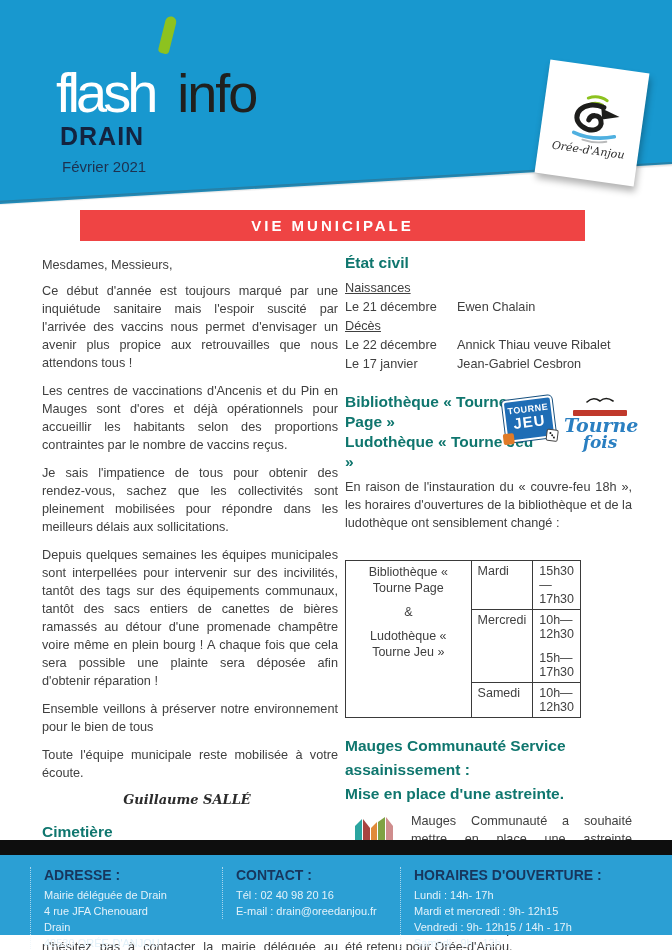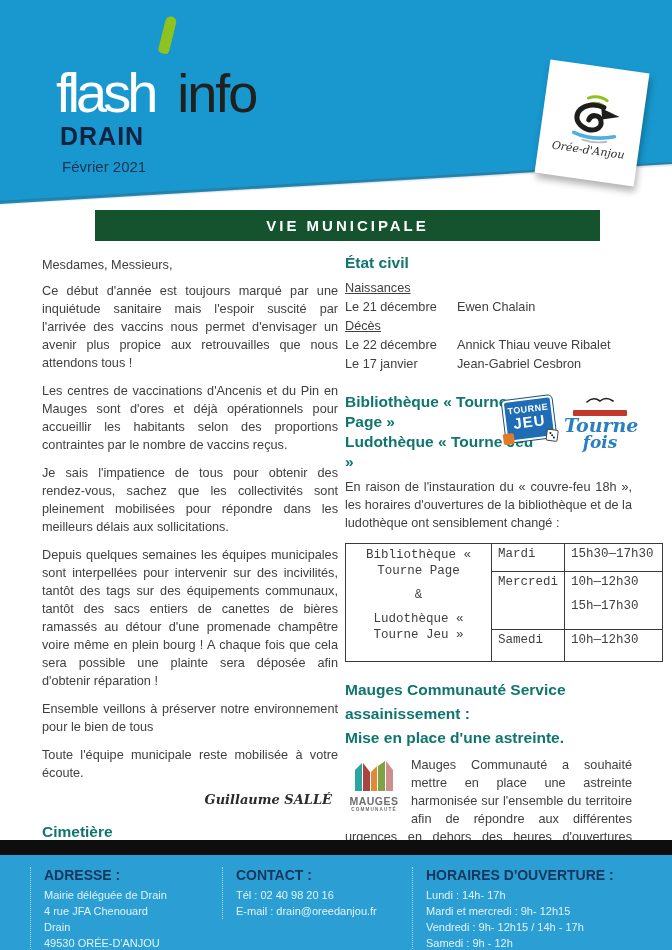--- a/index.html
+++ b/index.html
@@ -35,32 +35,32 @@
     position:absolute; top:66px; left:542px; width:100px; height:114px;
     background:#ffffff; transform:rotate(8deg);
     box-shadow:2px 5px 7px rgba(0,0,0,.3);
     display:flex; flex-direction:column; align-items:center; justify-content:center;
   }
   .logo-card .script {
     font-family:"DejaVu Serif", serif; font-style:italic; font-size:11px; color:#2b2b2b; margin-top:-2px;
   }
   
   .banner {
-    position:absolute; top:210px; left:95px; width:505px; height:31px;
-    background:#14532d; color:#ffffff; font-weight:bold; font-size:15px;
+    position:absolute; top:210px; left:80px; width:505px; height:31px;
+    background:#ef4444; color:#ffffff; font-weight:bold; font-size:15px;
     letter-spacing:3px; display:flex; align-items:center; justify-content:center;
   }
   
   .col-left  { position:absolute; top:258px; left:42px;  width:296px; }
   .col-right { position:absolute; top:254px; left:345px; width:287px; }
   .body-text { font-size:12.7px; line-height:18px; text-align:justify; }
   .col-left p { margin-bottom:10px; }
   .salutation { margin-bottom:10px; font-size:12.7px; }
   .signature {
-    text-align:right; font-family:"DejaVu Serif", serif; font-style:italic;
+    text-align:center; font-family:"DejaVu Serif", serif; font-style:italic;
     font-weight:bold; font-size:13px; color:#2b2b2b; margin-top:2px; padding-right:6px;
   }
   .section-title { color:#0f766e; font-weight:bold; font-size:15.5px; margin-bottom:7px; }
   .cimetiere { margin-top:16px; }
   
   .ec-label { font-size:12.7px; text-decoration:underline; line-height:19px; }
   .ec-row { display:flex; font-size:12.7px; line-height:19px; }
   .ec-date { width:112px; }
   
   .bib-head { position:relative; margin-top:18px; min-height:56px; }
@@ -79,45 +79,45 @@
   .die i { position:absolute; width:2px; height:2px; background:#222; border-radius:50%; }
   .die i:nth-child(1){ left:2px; top:2px; } .die i:nth-child(2){ right:2px; bottom:2px; } .die i:nth-child(3){ left:4px; top:4px; }
   .logo-page { position:absolute; right:0; top:0; width:72px; text-align:center; }
   .logo-page .band { display:block; width:54px; height:6px; background:#c0392b; margin:2px auto 0; border-radius:1px; }
   .logo-page .t1, .logo-page .t2 {
     font-family:"DejaVu Serif", serif; font-style:italic; font-weight:bold;
     color:#2a7fc1; line-height:.95; display:block;
   }
   .logo-page .t1 { font-size:19px; } .logo-page .t2 { font-size:17px; }
   .bib-intro { margin-top:6px; }
-  table.hours { border-collapse:collapse; margin-top:11px; width:318px;font-family:Liberation Mono, monospace; }
+  table.hours { border-collapse:collapse; margin-top:28px; width:236px; }
   table.hours td { border:1.6px solid #3a3a3a; font-size:12.5px; color:#404040; padding:3px 6px; vertical-align:top; }
   td.t-left { width:146px; text-align:center; vertical-align:middle; }
   td.t-left div { line-height:16px; }
   td.t-left .amp { margin:8px 0; }
   td.t-day { width:60px; }
   td.t-hours .h2 { margin-top:10px; }
   tr.r1 td { height:28px; } tr.r2 td { height:58px; } tr.r3 td { height:32px; }
   
   .mauges { margin-top:16px; }
   .mauges-title { line-height:24px; margin-bottom:6px; }
   .mauges-logo { float:left; width:58px; margin:2px 8px 2px 0; text-align:center; }
   .mauges-logo .nm { font-size:10.5px; font-weight:bold; letter-spacing:.5px; color:#6d6e70; line-height:1; }
   .mauges-logo .nm2 { font-size:4.6px; font-weight:bold; letter-spacing:1.2px; color:#6d6e70; line-height:1.4; }
   .bullets { margin-top:4px; }
   .bullet { display:flex; font-size:12.7px; line-height:18px; margin-top:3px; }
   .bullet .star { width:30px; padding-left:4px; }
   .bullet .btext { flex:1; text-align:justify; }
   
   .footer-black { position:absolute; top:840px; left:0; width:672px; height:15px; background:#0e0e0e; }
-  .footer-blue  { position:absolute; top:855px; left:0; width:672px; height:95px; background:#2b9fd4; }
+  .footer-blue  { position:absolute; top:855px; left:0; width:672px; height:80px; background:#2b9fd4; }
   .f-col { position:absolute; top:12px; border-left:1px dotted rgba(235,245,250,.65); padding-left:13px; }
   .f-col-1 { left:30px;  width:175px; }
   .f-col-2 { left:222px; width:190px; }
-  .f-col-3 { left:412px; width:228px; }
+  .f-col-3 { left:400px; width:228px; }
   .f-title { font-size:14px; font-weight:bold; color:#17365d; margin-bottom:4px; }
   .f-line  { font-size:11px; line-height:16px; color:#e3f2fa; }
 </style>
 </head>
 <body>
 
 <div class="page">
 
   <div class="header-blue"></div>
   <div class="diagonal-shadow"></div>

